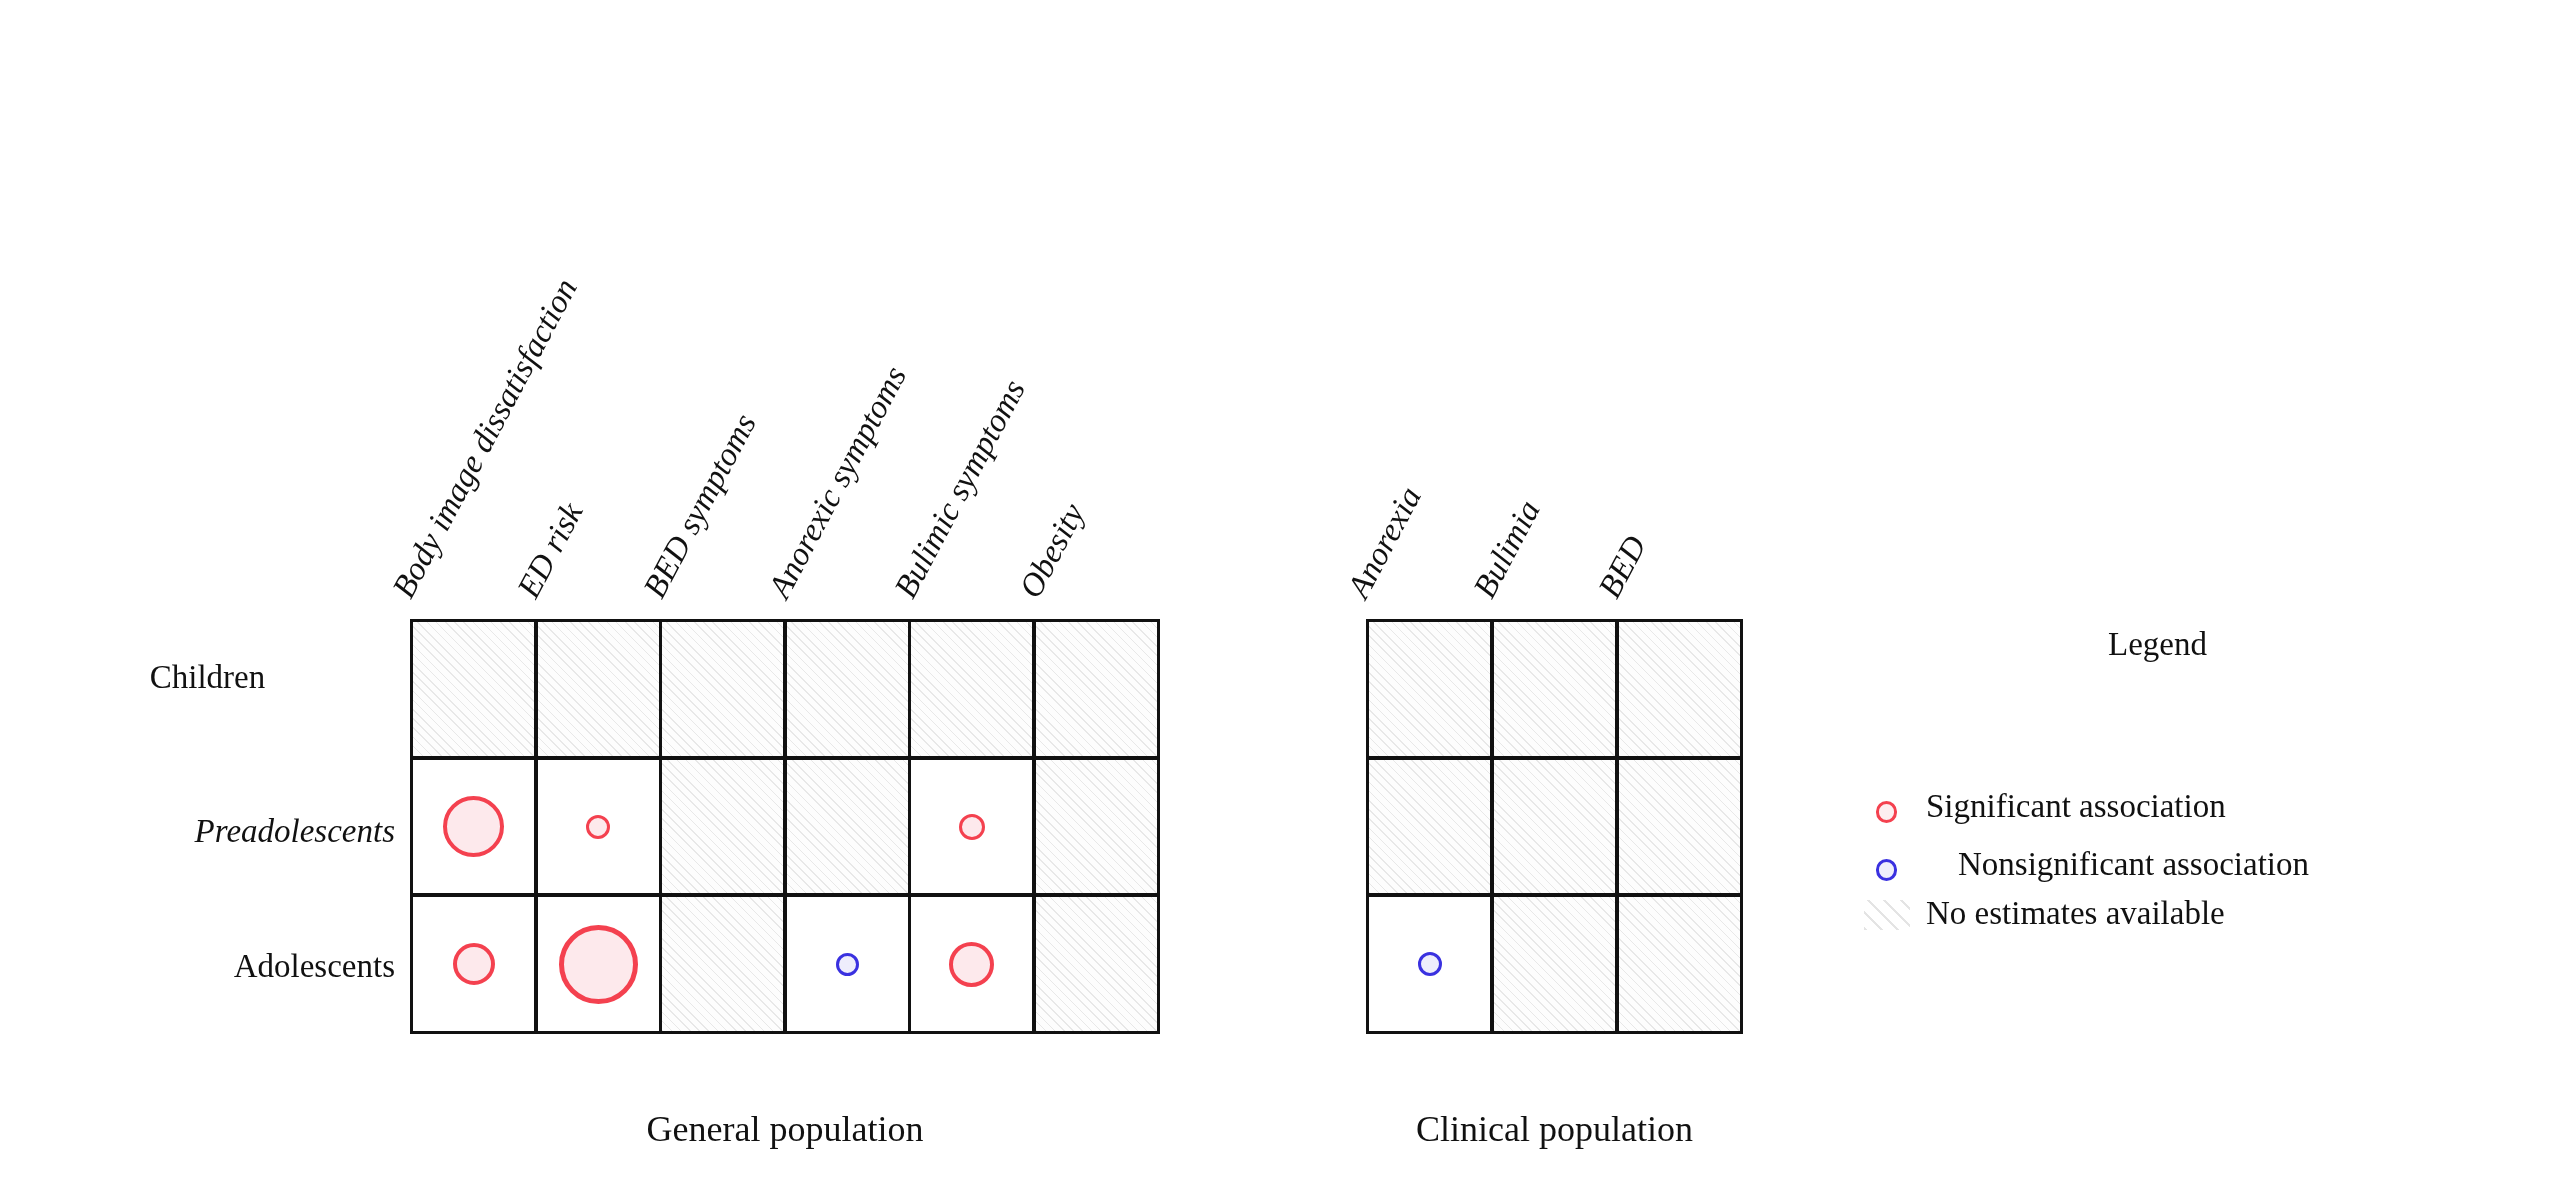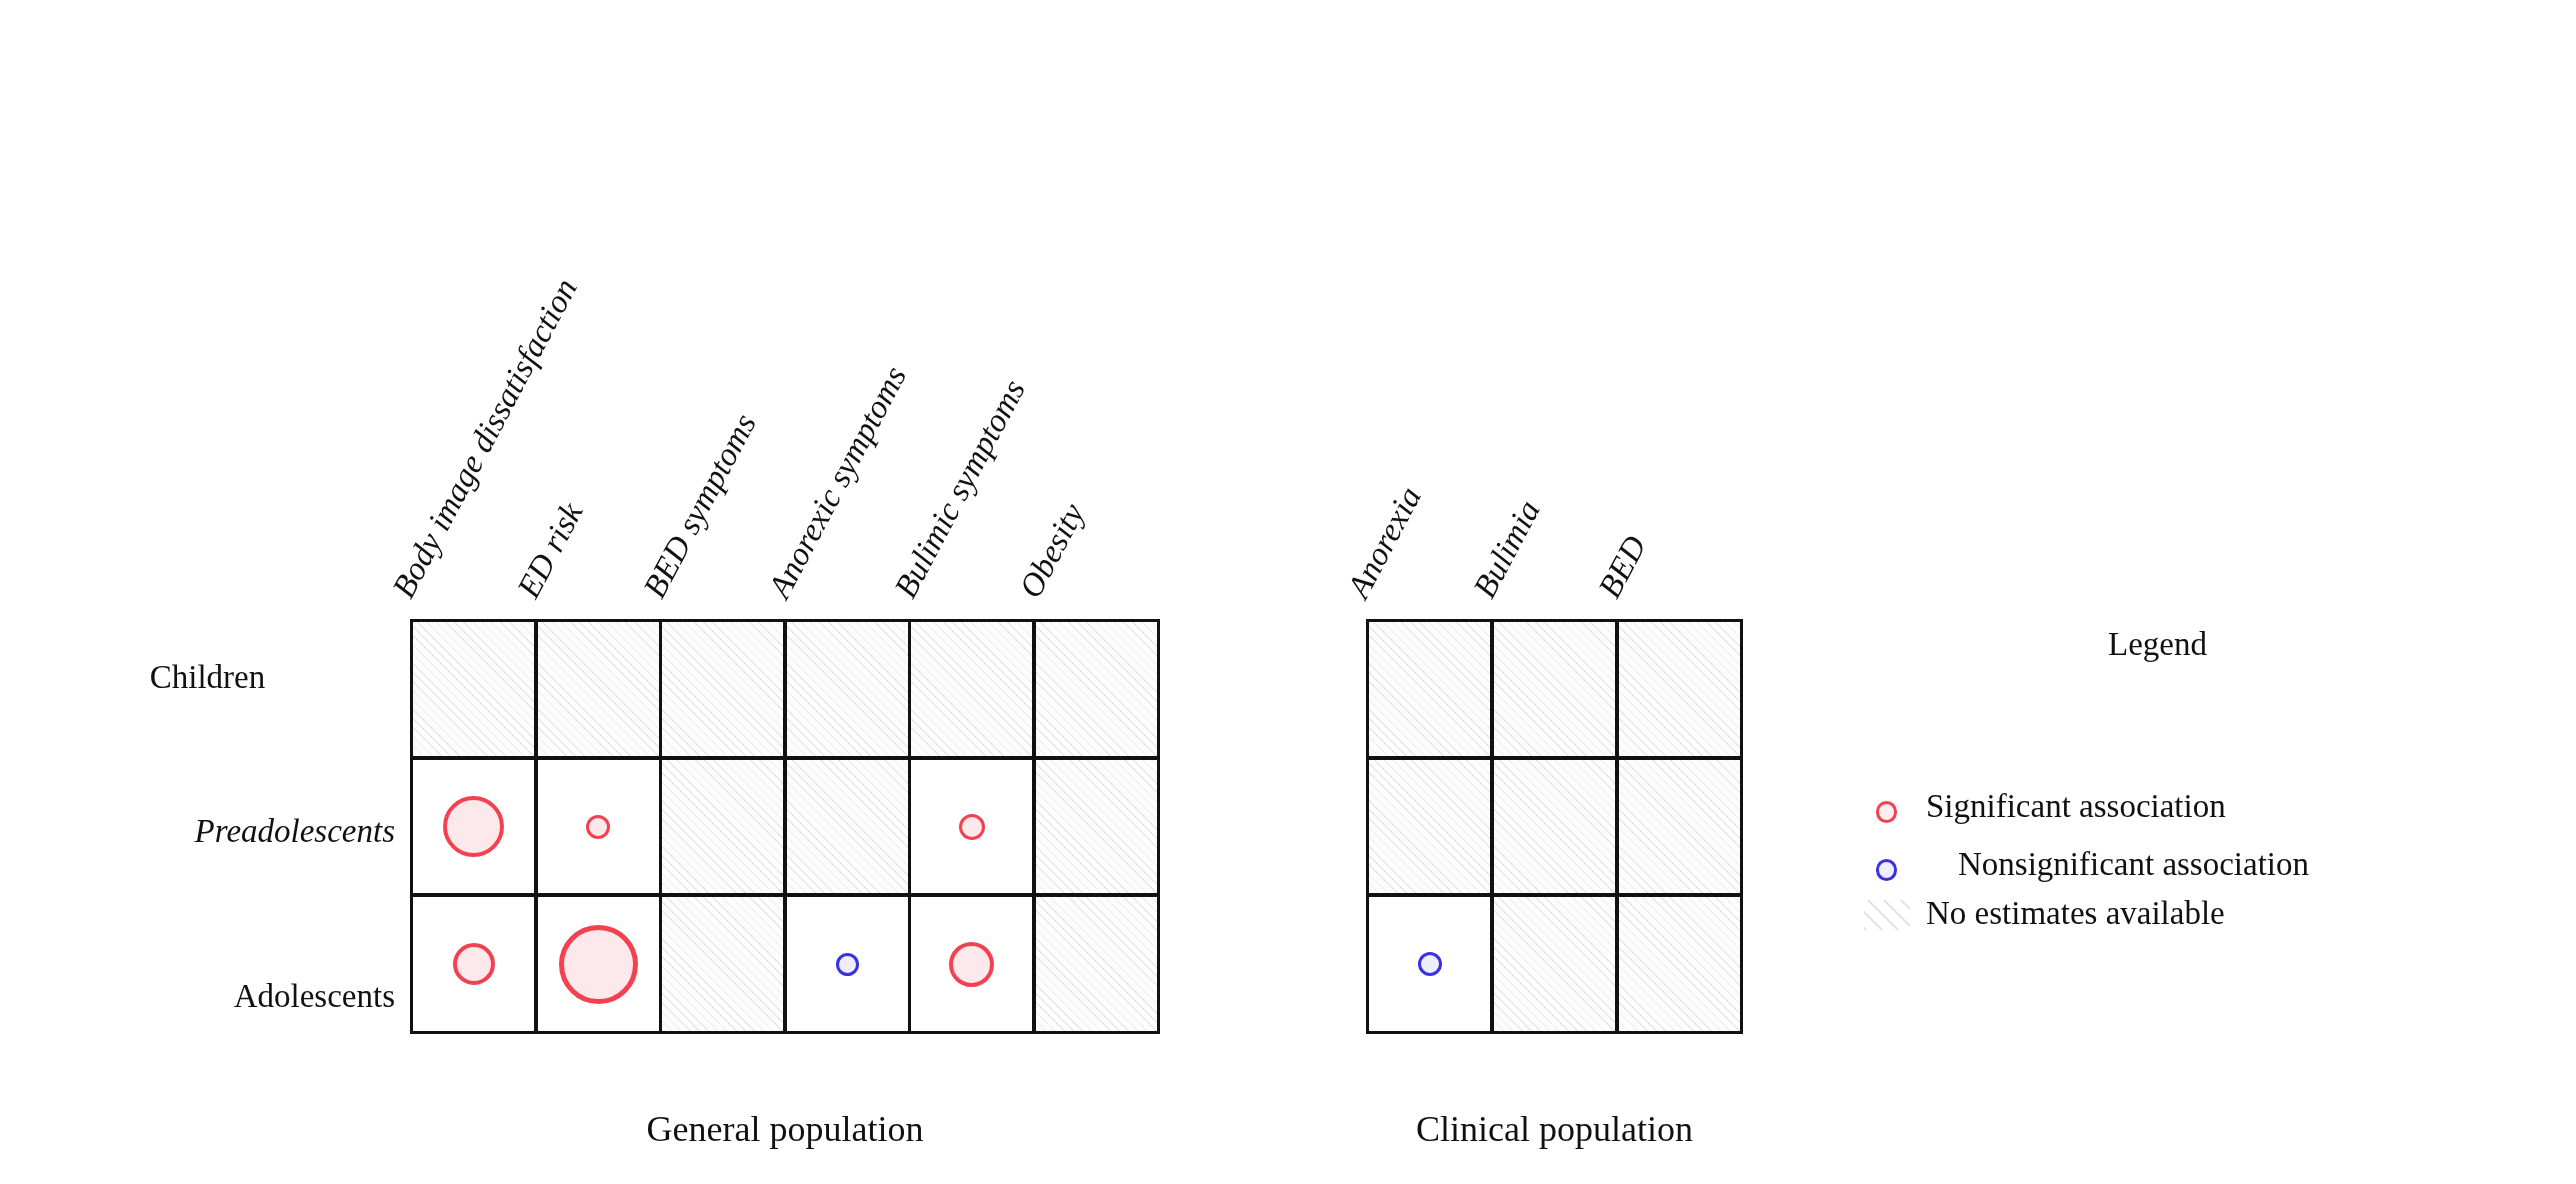--- a/index.html
+++ b/index.html
@@ -175,21 +175,21 @@
 
 <div>
   <div class="col-label abs" style="left:1371px; top:570px;">Anorexia</div>
   <div class="col-label abs" style="left:1497px; top:570px;">Bulimia</div>
   <div class="col-label abs" style="left:1622px; top:570px;">BED</div>
 </div>
 
 <div>
   <div class="row-label" style="top:661px;text-align:center;">Children</div>
   <div class="row-label" style="top:815px;font-style:italic;">Preadolescents</div>
-  <div class="row-label" style="top:980px;">Adolescents</div>
+  <div class="row-label" style="top:950px;">Adolescents</div>
 </div>
 
 <div id="general-grid" class="grid">
 
   <div class="cell hatch"></div>
   <div class="cell hatch"></div>
   <div class="cell hatch"></div>
   <div class="cell hatch"></div>
   <div class="cell hatch"></div>
   <div class="cell hatch"></div>

